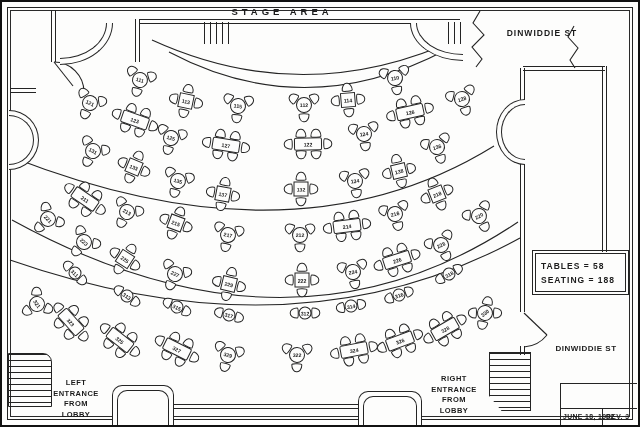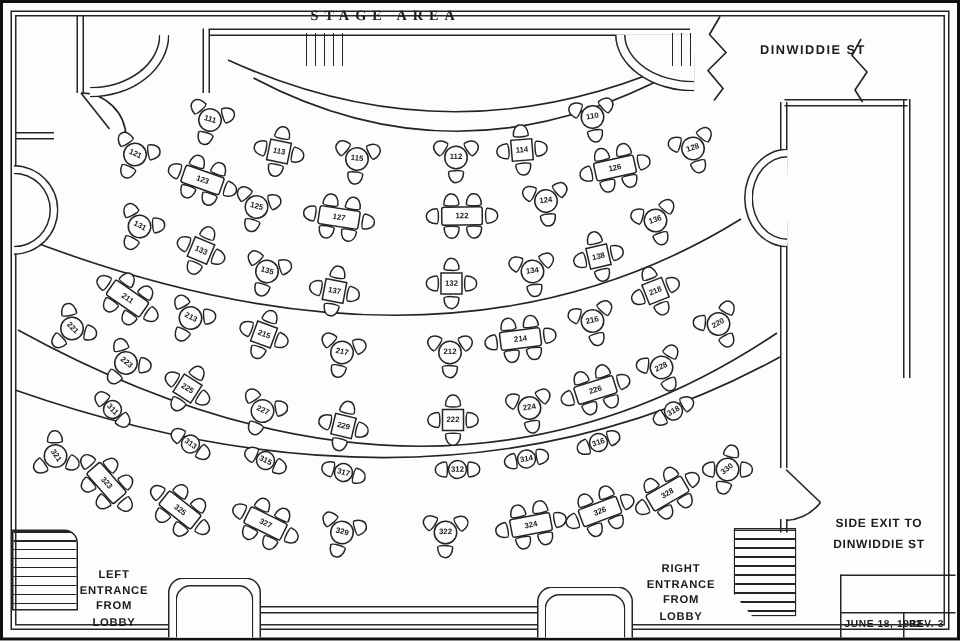--- a/index.html
+++ b/index.html
@@ -6,21 +6,21 @@
   .page{position:relative;width:640px;height:427px;background:#fdfdfc;overflow:hidden;
         box-sizing:border-box;border:2px solid #111;
         font-family:"Liberation Sans",sans-serif;color:#1c1c1c;}
   .wall-outer{position:absolute;inset:5px;border:1.5px solid #222;pointer-events:none;}
   .wall-inner{position:absolute;inset:8px;border:1px solid #2a2a2a;pointer-events:none;}
   svg.lines{position:absolute;left:0;top:0;width:640px;height:427px;}
   svg.lines path, svg.lines polyline, svg.lines line{fill:none;stroke:#242424;stroke-width:1.1;}
   .dblh{position:absolute;height:3px;border-top:1px solid #242424;border-bottom:1px solid #242424;}
   .dblv{position:absolute;width:3px;border-left:1px solid #242424;border-right:1px solid #242424;}
   .lbl{position:absolute;text-transform:uppercase;color:#1b1b1b;}
-  .stage-lbl{left:205px;top:4px;width:150px;text-align:left;font-size:9.5px;letter-spacing:4px;font-weight:700;font-family:Liberation Serif, serif;}
+  .stage-lbl{left:205px;top:4px;width:150px;text-align:center;font-size:9.5px;letter-spacing:4px;font-weight:700;}
   .rear-exit{left:9px;top:11px;width:42px;text-align:center;font-size:8.5px;line-height:15.5px;font-weight:700;letter-spacing:1px;}
   .exit-din{left:490px;top:23px;width:100px;text-align:center;font-size:8.5px;line-height:16px;font-weight:700;letter-spacing:1px;}
   .side-exit{left:532px;top:340px;width:104px;text-align:center;font-size:8px;line-height:13.5px;font-weight:700;letter-spacing:.5px;}
   .left-ent{left:42px;top:376px;width:64px;text-align:center;font-size:7.5px;line-height:10.5px;font-weight:700;letter-spacing:.5px;}
   .right-ent{left:420px;top:372px;width:64px;text-align:center;font-size:7.5px;line-height:10.5px;font-weight:700;letter-spacing:.5px;}
   .qr{position:absolute;background:#fdfdfc;}
   .qr-tl{left:58px;top:21px;width:52px;height:41px;border-right:1.2px solid #242424;border-bottom:1.2px solid #242424;border-bottom-right-radius:100% 100%;}
   .qr-tl2{left:58px;top:21px;width:46px;height:35px;border-right:1px solid #242424;border-bottom:1px solid #242424;border-bottom-right-radius:100% 100%;}
   .qr-tr{left:408px;top:21px;width:52px;height:37px;border-left:1.2px solid #242424;border-bottom:1.2px solid #242424;border-bottom-left-radius:100% 100%;}
   .qr-tr2{left:414px;top:21px;width:46px;height:31px;border-left:1px solid #242424;border-bottom:1px solid #242424;border-bottom-left-radius:100% 100%;}
@@ -98,36 +98,41 @@
   <div class="vest" style="left:110px;top:383px;width:60px;height:44px;"></div>
   <div class="vest" style="left:115px;top:388px;width:50px;height:39px;"></div>
   <div class="vest" style="left:356px;top:389px;width:62px;height:38px;"></div>
   <div class="vest" style="left:361px;top:394px;width:52px;height:33px;"></div>
 
   <div class="lbl stage-lbl">STAGE AREA</div>
   <div class="lbl exit-din">
     <div>DINWIDDIE ST</div>
   </div>
   <div class="lbl side-exit">
-    <div>SIDE EXIT TO</div>
     <div>DINWIDDIE ST</div>
   </div>
   <div class="lbl left-ent">
     <div>LEFT</div>
     <div>ENTRANCE</div>
     <div>FROM</div>
     <div>LOBBY</div>
   </div>
   <div class="lbl right-ent">
     <div>RIGHT</div>
     <div>ENTRANCE</div>
     <div>FROM</div>
     <div>LOBBY</div>
   </div>
 
+  <div class="legend-box">
+    <div class="legend-in">
+      <div>TABLES = 58</div>
+      <div>SEATING = 188</div>
+    </div>
+  </div>
 
   <div class="tblock-line" style="left:558px;top:381px;width:77px;height:1px;"></div>
   <div class="tblock-line" style="left:558px;top:381px;width:1px;height:44px;"></div>
   <div class="tblock-line" style="left:558px;top:406px;width:77px;height:1px;"></div>
   <div class="tblock-line" style="left:600px;top:406px;width:1px;height:19px;"></div>
   <div class="tblock-txt" style="left:561px;top:411px;">JUNE 18, 1992</div>
   <div class="tblock-txt" style="left:604px;top:411px;">REV. 3</div>
 
   <div id="tables-layer">
       <div class="tbl" style="left: 138px; top: 78px; transform: rotate(16.2deg);">

